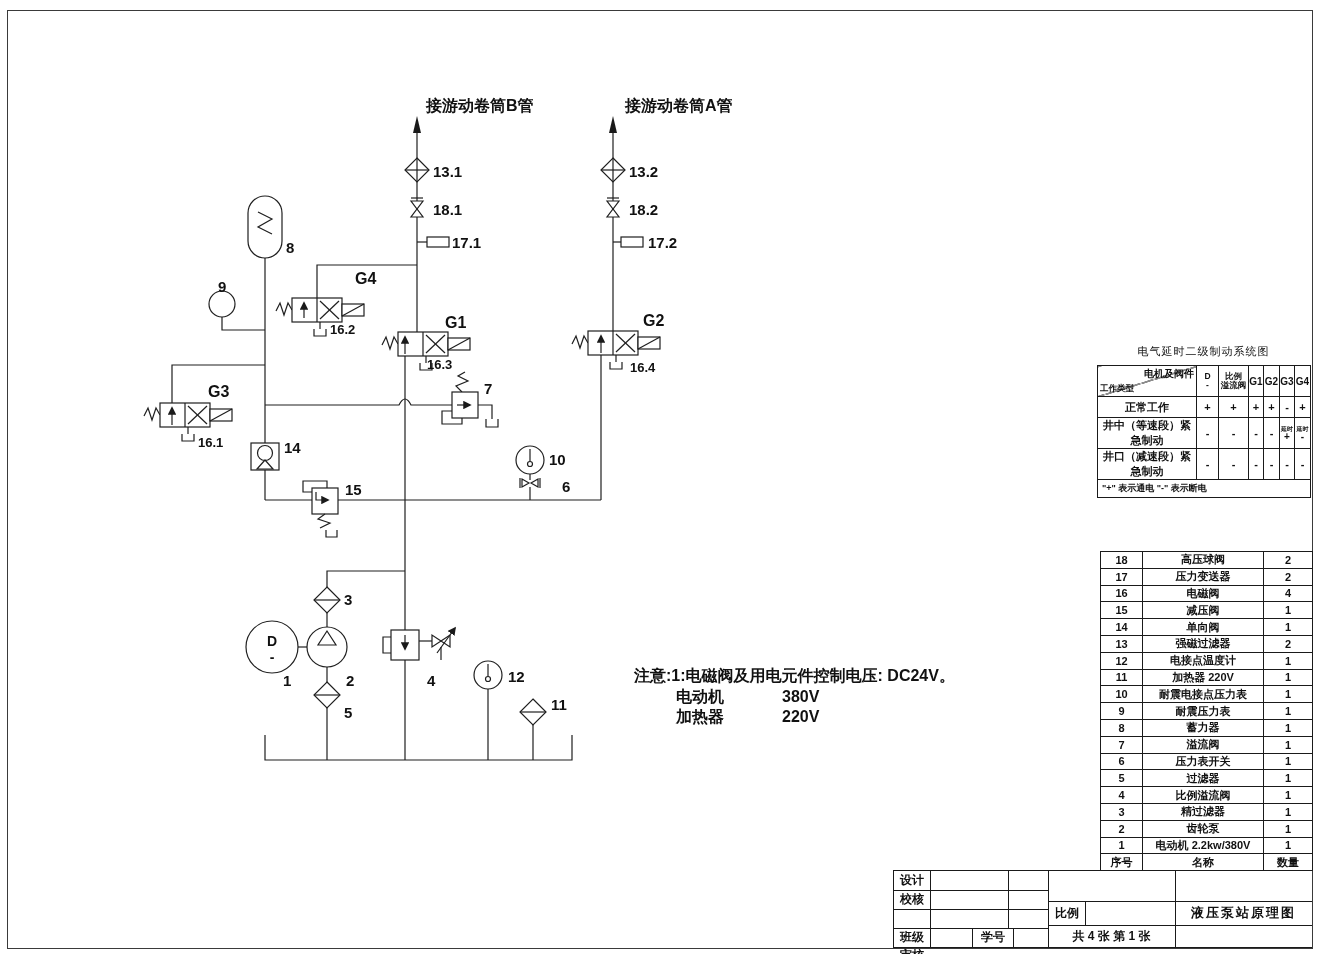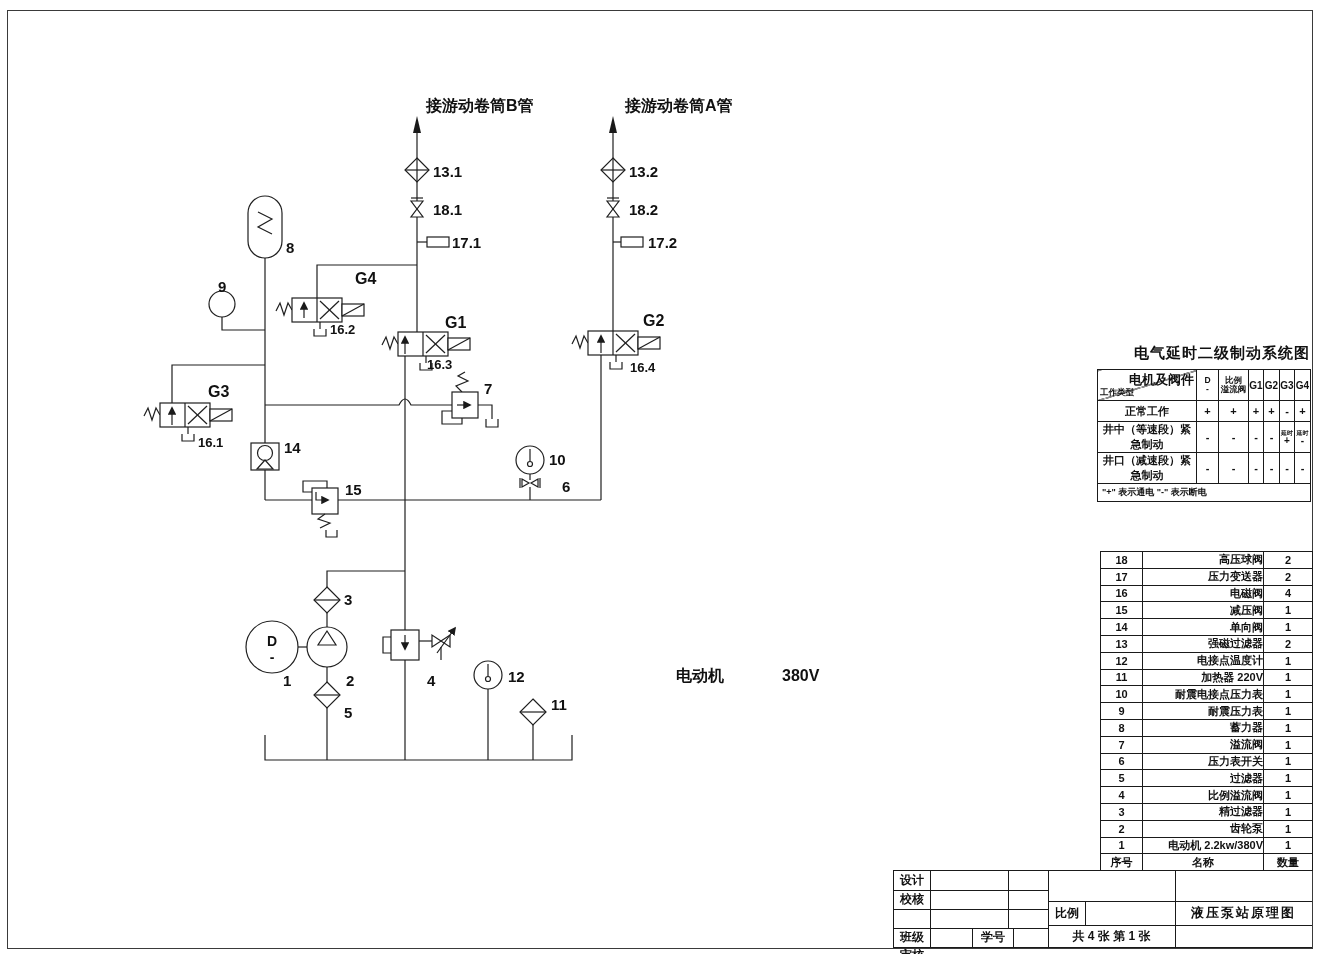--- a/index.html
+++ b/index.html
@@ -14,39 +14,39 @@
   .lbl-s{font-size:13px;font-weight:bold;}
   .lbl-pipe{font-size:16px;font-weight:bold;}
   .lbl-in{font-size:14px;font-weight:bold;}
   
   #notes{position:absolute;left:634px;top:666px;width:400px;font-weight:bold;font-size:16px;line-height:20.5px;}
   .note-indent{margin-left:42px;}
   .note-kv{margin-left:42px;display:flex;gap:28px;}
   .note-kv .k{width:78px;}
   
   #elec{position:absolute;left:1097px;top:344px;width:213px;}
-  #elec .etitle{text-align:right;font-weight:bold;font-size:15px;margin-bottom:6px;letter-spacing:1px;}
+  #elec .etitle{text-align:center;font-weight:normal;font-size:11px;margin-bottom:6px;letter-spacing:1px;}
   table.et{border-collapse:collapse;table-layout:fixed;width:213px;}
   table.et td{border:1px solid #1a1a1a;text-align:center;font-weight:bold;font-size:10px;padding:0;vertical-align:middle;}
   table.et td.rowlab{font-size:9px;}
   table.et td.corner{position:relative;height:30px;background:
     linear-gradient(to bottom right,transparent 49.2%,#1a1a1a 49.2%,#1a1a1a 50.8%,transparent 50.8%);}
-  .corner .ct{position:absolute;top:1px;right:2px;font-size:13px;}
+  .corner .ct{position:absolute;top:1px;right:2px;font-size:10px;}
   .corner .cb{position:absolute;bottom:1px;left:2px;font-size:8.5px;}
   table.et .pre{white-space:pre-line;font-size:8.5px;line-height:9px;}
   table.et td.cell{height:20px;font-size:11px;}
   table.et td.note-cell{line-height:7px;}
   .tnote{display:block;font-size:6px;line-height:6px;}
   .tval{display:block;font-size:10px;line-height:9px;}
   table.et td.foot{height:17px;text-align:left;padding-left:4px;font-size:9px;}
   
   #bom{position:absolute;left:1100px;top:551px;}
   table.bom{border-collapse:collapse;table-layout:fixed;width:212px;}
   table.bom td{border:1px solid #1a1a1a;height:15.8px;font-size:11px;font-weight:bold;text-align:center;padding:0;overflow:hidden;white-space:nowrap;}
-  table.bom td.nm{text-align:right;padding-left:0;}
+  table.bom td.nm{text-align:center;padding-left:0;}
   
   .tb-line{position:absolute;background:#1a1a1a;}
   .tb-cell{position:absolute;font-weight:bold;font-size:12px;display:flex;align-items:center;justify-content:center;}
   .tb-title{font-size:13px;letter-spacing:2px;}
 </style>
 </head>
 <body>
 
 <div id="canvas">
   <div id="frame"></div>
@@ -267,23 +267,28 @@
     <text class="lbl" x="283" y="686">1</text>
     <text class="lbl" x="346" y="686">2</text>
     <text class="lbl" x="344" y="605">3</text>
     <text class="lbl" x="427" y="686">4</text>
     <text class="lbl" x="344" y="718">5</text>
     <text class="lbl" x="508" y="682">12</text>
     <text class="lbl" x="551" y="710">11</text>
   </svg>
 
   <div id="notes">
+    <div>注意:1:电磁阀及用电元件控制电压: DC24V。</div>
     <div class="note-kv">
       <span class="k">电动机</span>
       <span>380V</span>
+    </div>
+    <div class="note-kv">
+      <span class="k">加热器</span>
+      <span>220V</span>
     </div>
   </div>
 
   <div id="elec">
     <div class="etitle">电气延时二级制动系统图</div>
     <table class="et">
       <colgroup>
         <col style="width:99px">
           <col style="width:22px">
           <col style="width:30px">

